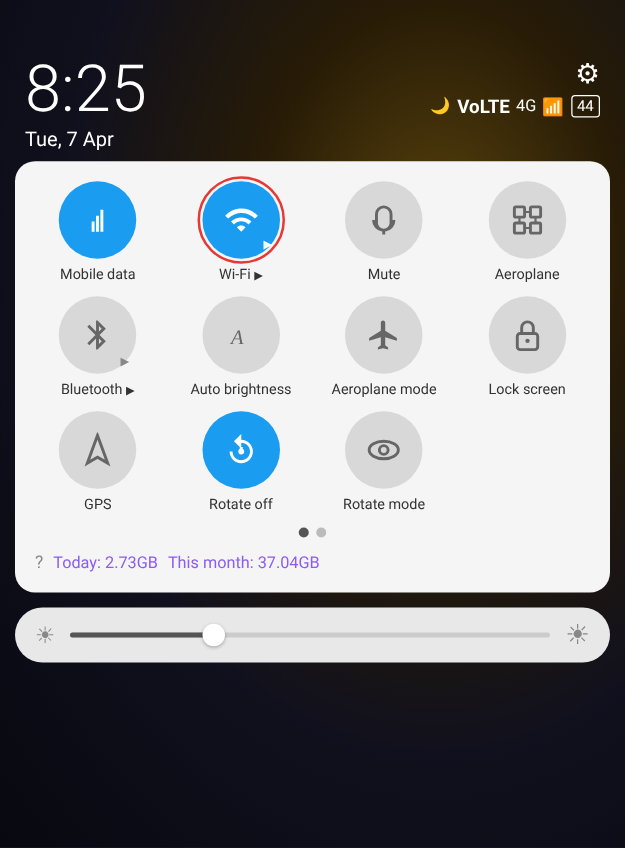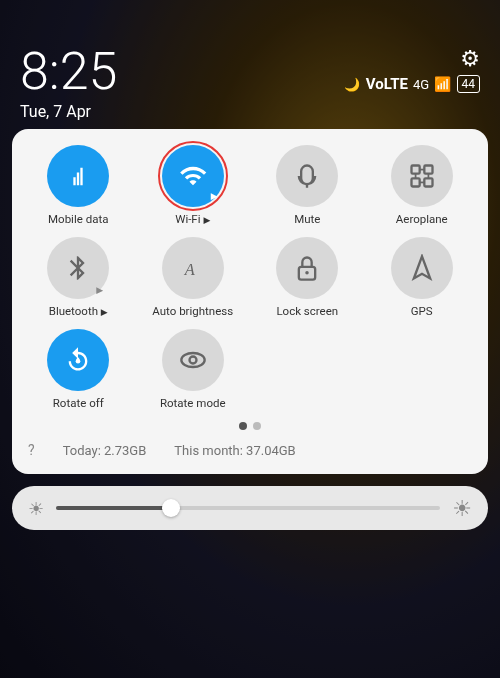--- a/index.html
+++ b/index.html
@@ -175,22 +175,21 @@
       padding: 2px 4px;
     }
 
     .data-row-icon {
       font-size: 14px;
       color: #888;
     }
 
     .data-text {
       font-size: 13px;
-      color: #737373;
-      margin-left: 20px;
+      color: #8b5cf6;
     }
 
     
     .brightness-bar {
       position: relative;
       z-index: 2;
       margin: 12px 12px 0 12px;
       background: #e8e8e8;
       border-radius: 30px;
       height: 44px;
@@ -325,20 +324,28 @@
 
     <div class="tile">
       <div class="tile-icon-wrapper inactive">
         <svg class="svg-icon" viewBox="0 0 24 24" fill="none" stroke="#666" stroke-width="2">
           <text x="5" y="18" font-size="14" fill="#666" stroke="none" font-family="serif" font-style="italic">A</text>
         </svg>
       </div>
       <span class="tile-label">Auto brightness</span>
     </div>
 
+    <div class="tile">
+      <div class="tile-icon-wrapper inactive">
+        <svg class="svg-icon" viewBox="0 0 24 24" fill="#666">
+          <path d="M21 16v-2l-8-5V3.5c0-.83-.67-1.5-1.5-1.5S10 2.67 10 3.5V9l-8 5v2l8-2.5V19l-2 1.5V22l3.5-1 3.5 1v-1.5L13 19v-5.5l8 2.5z"></path>
+        </svg>
+      </div>
+      <span class="tile-label">Aeroplane mode</span>
+    </div>
 
     <div class="tile">
       <div class="tile-icon-wrapper inactive">
         <svg class="svg-icon" viewBox="0 0 24 24" fill="none" stroke="#666" stroke-width="2">
           <rect x="5" y="11" width="14" height="11" rx="2" stroke="#666" stroke-width="2"></rect>
           <path d="M8 11V7a4 4 0 0 1 8 0v4" stroke="#666" stroke-width="2" fill="none"></path>
           <circle cx="12" cy="16" r="1.5" fill="#666" stroke="none"></circle>
         </svg>
       </div>
       <span class="tile-label">Lock screen</span>

